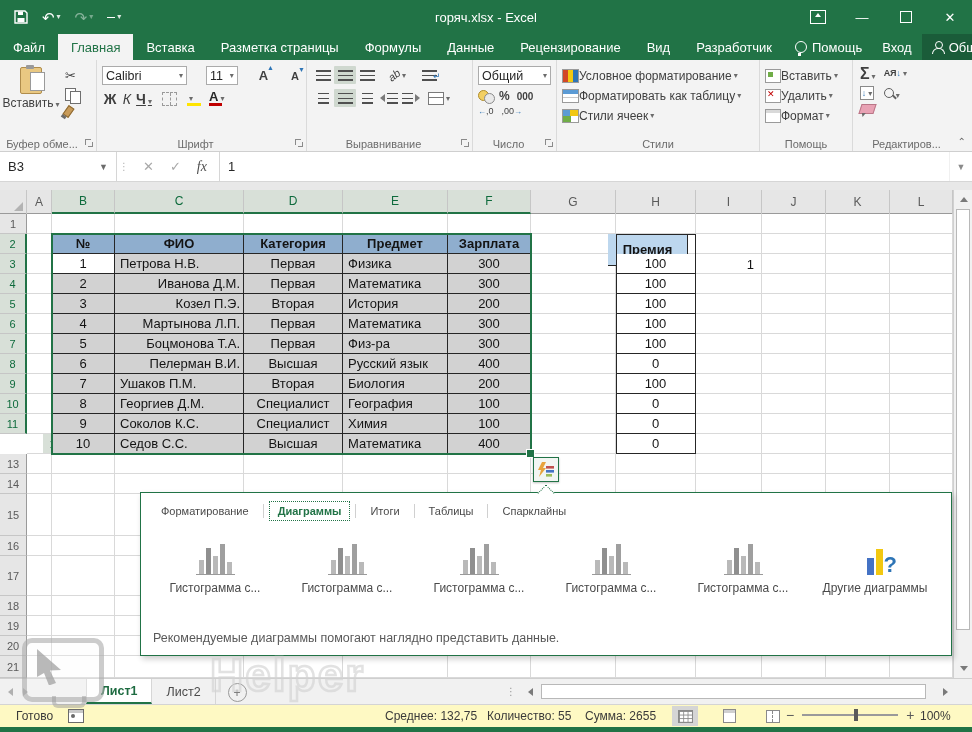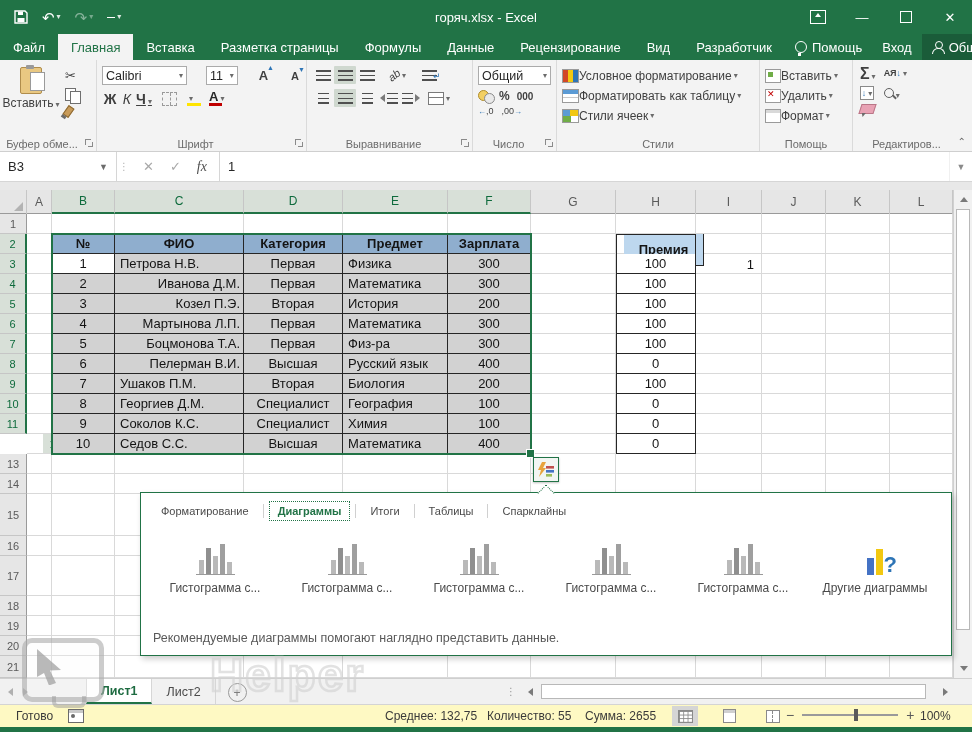--- a/index.html
+++ b/index.html
@@ -565,21 +565,21 @@
       <div class="tcell left" style="left: 115px; top: 224px; width: 129px; height: 20px;">Соколов К.С.</div>
       <div class="tcell center" style="left: 244px; top: 224px; width: 99px; height: 20px;">Специалист</div>
       <div class="tcell left" style="left: 343px; top: 224px; width: 105px; height: 20px;">Химия</div>
       <div class="tcell center" style="left: 448px; top: 224px; width: 83px; height: 20px;">100</div>
       <div class="tcell center" style="left: 52px; top: 244px; width: 63px; height: 20px;">10</div>
       <div class="tcell left" style="left: 115px; top: 244px; width: 129px; height: 20px;">Седов С.С.</div>
       <div class="tcell center" style="left: 244px; top: 244px; width: 99px; height: 20px;">Высшая</div>
       <div class="tcell left" style="left: 343px; top: 244px; width: 105px; height: 20px;">Математика</div>
       <div class="tcell center" style="left: 448px; top: 244px; width: 83px; height: 20px;">400</div>
       <div class="tblwrap" style="left: 52px; top: 44px; width: 479px; height: 220px; background: transparent; pointer-events: none;"></div>
-      <div class="tcell premhdr" style="left: 624px; top: 44px; width: 80px; height: 32px;">Премия</div>
+      <div class="tcell premhdr" style="left: 608px; top: 44px; width: 80px; height: 32px;">Премия</div>
       <div class="tcell center white" style="left: 616px; top: 64px; width: 80px; height: 20px;">100</div>
       <div class="tcell center white" style="left: 616px; top: 84px; width: 80px; height: 20px;">100</div>
       <div class="tcell center white" style="left: 616px; top: 104px; width: 80px; height: 20px;">100</div>
       <div class="tcell center white" style="left: 616px; top: 124px; width: 80px; height: 20px;">100</div>
       <div class="tcell center white" style="left: 616px; top: 144px; width: 80px; height: 20px;">100</div>
       <div class="tcell center white" style="left: 616px; top: 164px; width: 80px; height: 20px;">0</div>
       <div class="tcell center white" style="left: 616px; top: 184px; width: 80px; height: 20px;">100</div>
       <div class="tcell center white" style="left: 616px; top: 204px; width: 80px; height: 20px;">0</div>
       <div class="tcell center white" style="left: 616px; top: 224px; width: 80px; height: 20px;">0</div>
       <div class="tcell center white" style="left: 616px; top: 244px; width: 80px; height: 20px;">0</div>

